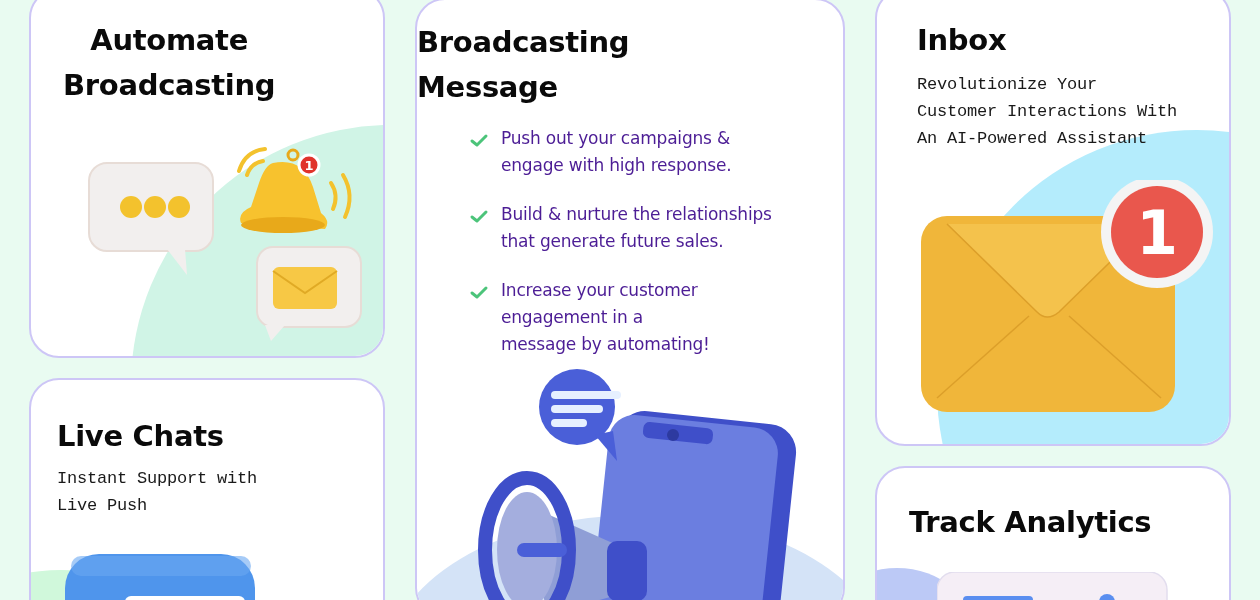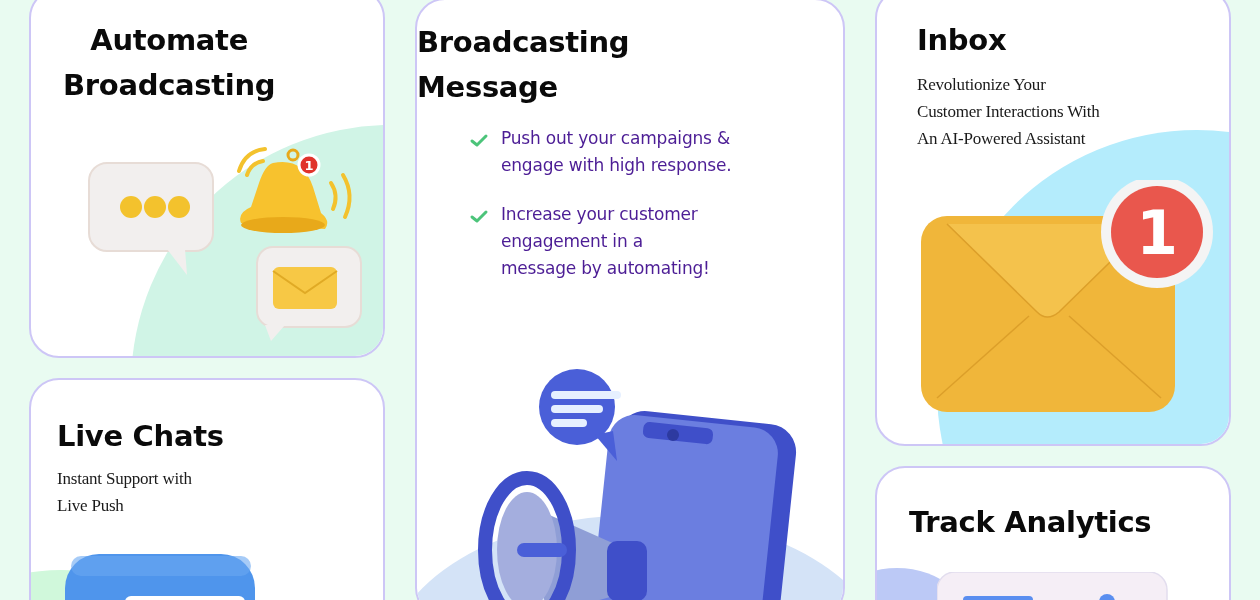--- a/index.html
+++ b/index.html
@@ -11,21 +11,21 @@
   .card {
     position: absolute; background: #ffffff; border: 2px solid #cdc6f6;
     border-radius: 30px; overflow: hidden; box-sizing: border-box;
   }
   .title {
     position: absolute; font-weight: 700; color: #0a0a0a; margin: 0;
     font-family: "DejaVu Sans", sans-serif; letter-spacing: -0.3px;
   }
   .desc {
     position: absolute; color: #1a1a1a; font-size: 17px; line-height: 27px; margin: 0;
-    font-family: Liberation Serif, serif; letter-spacing: -0.2px;
+    font-family: Liberation Mono, monospace; letter-spacing: -0.2px;
   }
   .blob { position: absolute; border-radius: 50%; }
 
   
   #card-auto { left: 29px; top: -12px; width: 356px; height: 370px; }
   #card-auto .title { left: 32px; top: 28px; font-size: 29px; line-height: 45px; text-align: center; }
   #card-auto .blob { left: 100px; top: 135px; width: 520px; height: 520px; background: #d0f4e6; }
 
   
   #card-broad { left: 415px; top: -2px; width: 430px; height: 620px; }
@@ -105,20 +105,27 @@
       <svg class="check" viewBox="0 0 20 18">
           <path d="M3 10 L8 14 L17 5" stroke="#4cc47a" stroke-width="3" fill="none" stroke-linecap="round" stroke-linejoin="round"></path>
         </svg>
       <span>Push out your campaigns &amp;</span><br>
       <span>engage with high response.</span>
     </li>
     <li>
       <svg class="check" viewBox="0 0 20 18">
           <path d="M3 10 L8 14 L17 5" stroke="#4cc47a" stroke-width="3" fill="none" stroke-linecap="round" stroke-linejoin="round"></path>
         </svg>
+      <span>Build &amp; nurture the relationships</span><br>
+      <span>that generate future sales.</span>
+    </li>
+    <li>
+      <svg class="check" viewBox="0 0 20 18">
+          <path d="M3 10 L8 14 L17 5" stroke="#4cc47a" stroke-width="3" fill="none" stroke-linecap="round" stroke-linejoin="round"></path>
+        </svg>
       <span>Increase your customer</span><br>
       <span>engagement in a</span><br>
       <span>message by automating!</span>
     </li>
   </ul>
   <svg class="illus" style="left:50px;top:365px" width="330" height="240" viewBox="0 0 330 240">
 
     <g>
       <rect x="140" y="52" width="180" height="240" rx="28" fill="#3f4fc9" transform="rotate(6 230 170)"></rect>
       <rect x="132" y="56" width="170" height="236" rx="26" fill="#6b7ee0" transform="rotate(6 220 170)"></rect>

